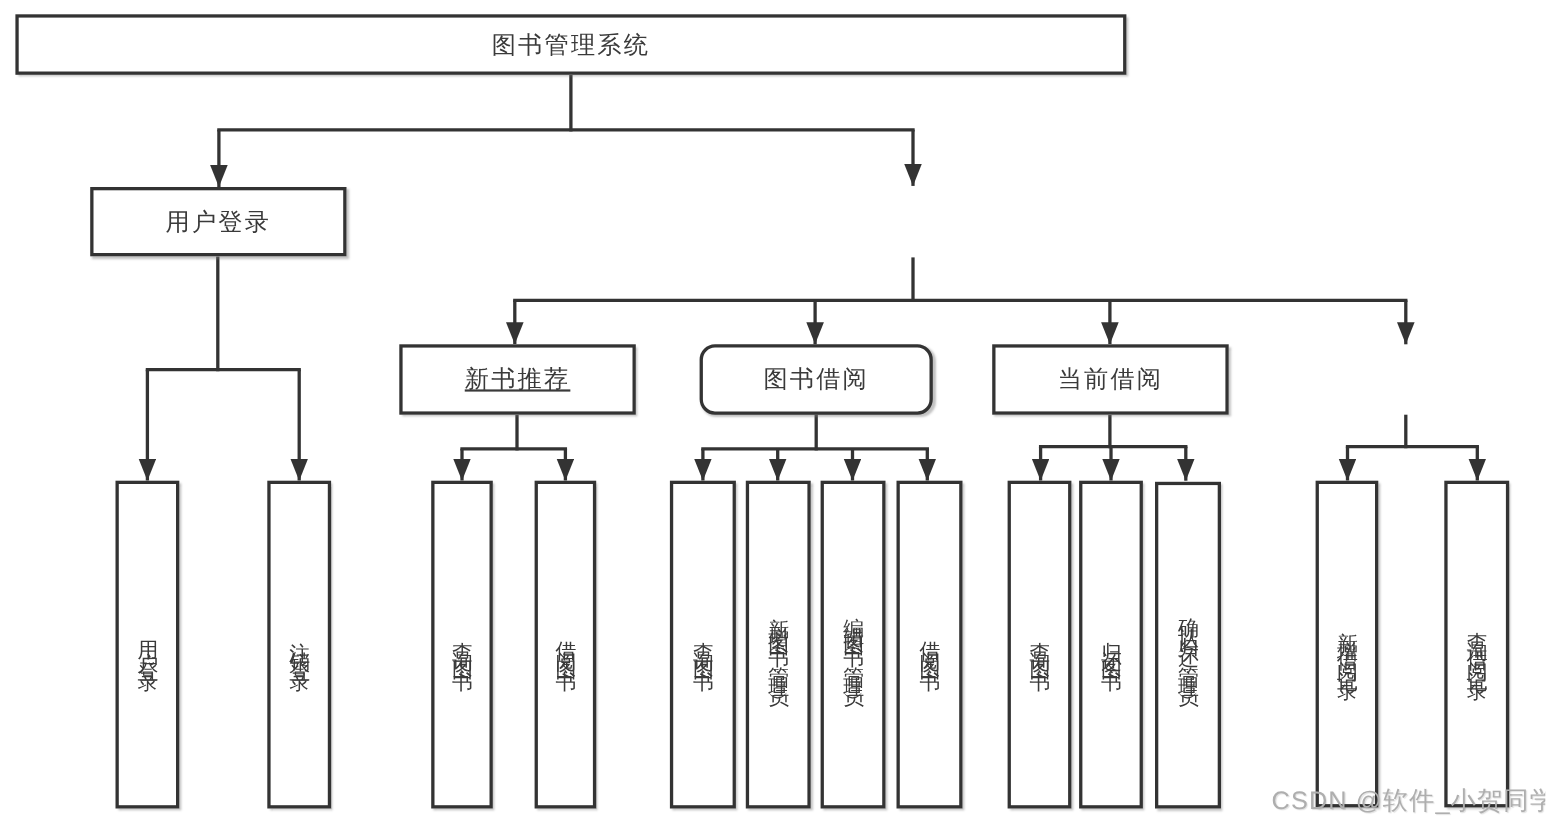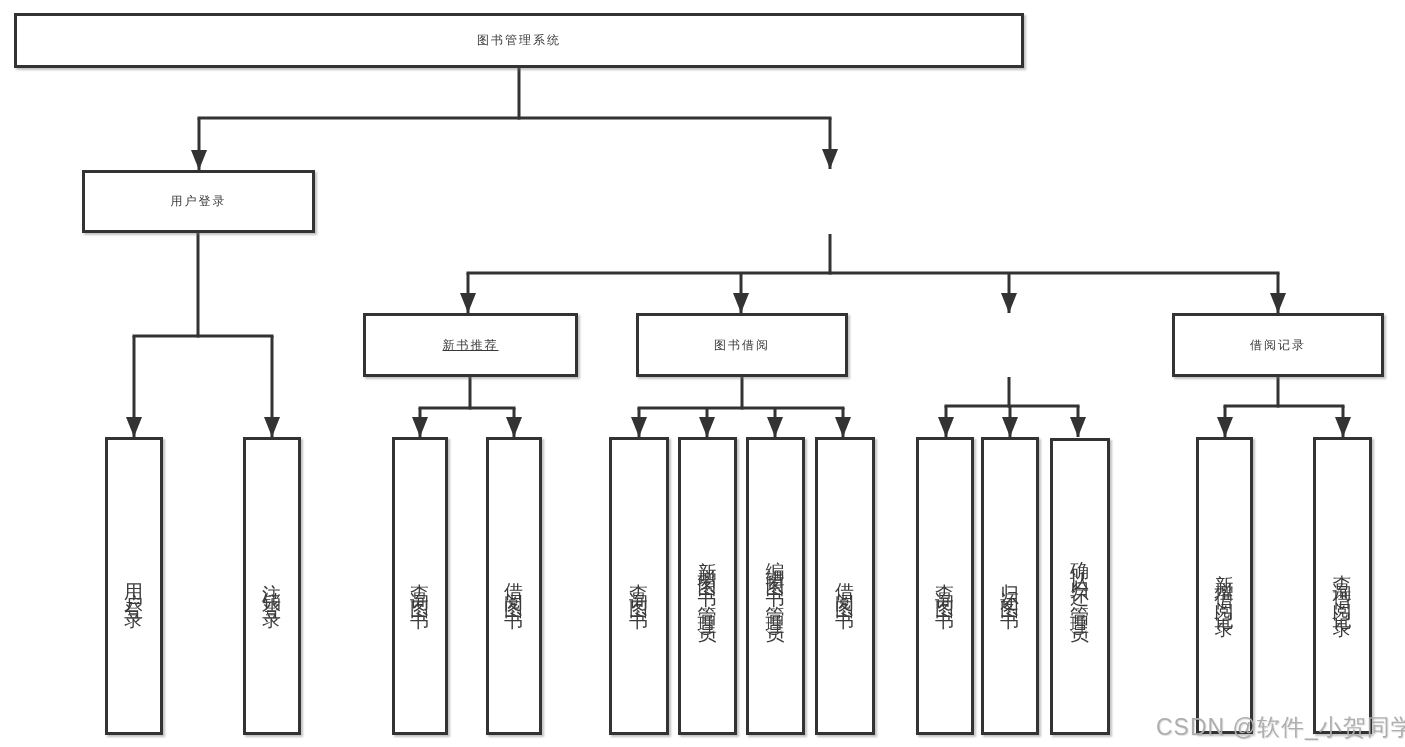--- a/index.html
+++ b/index.html
@@ -20,21 +20,21 @@
     box-sizing: border-box;
     border: 3px solid #333333;
     background: #ffffff;
     color: #3a3a3a;
     display: flex;
     align-items: center;
     justify-content: center;
     box-shadow: 2px 2px 2px rgba(120,120,120,0.45);
   }
   .h-label {
-    font-size: 12px;
+    font-size: 22px;
     letter-spacing: 2px;
   }
   .v-label {
     writing-mode: vertical-rl;
     text-orientation: mixed;
     font-size: 19px;
     letter-spacing: 9px;
     line-height: 1;
   }
   .watermark {
@@ -113,22 +113,22 @@
       <line x1="1225" y1="406" x2="1225" y2="437" marker-end="url(#arw)"></line>
       <line x1="1343" y1="406" x2="1343" y2="437" marker-end="url(#arw)"></line>
     </g>
   </svg>
 
   <div class="box h-label" style="left:14px; top:13px; width:1010px; height:55px;">图书管理系统</div>
 
   <div class="box h-label" style="left:82px; top:170px; width:233px; height:63px;">用户登录</div>
 
   <div class="box h-label" style="left:363px; top:313px; width:215px; height:64px;text-decoration:underline;">新书推荐</div>
-  <div class="box h-label" style="left:636px; top:313px; width:212px; height:64px;">图书借阅</div>
-  <div class="box h-label" style="left:1172px; top:313px; width:212px; height:64px;">借阅记录</div>
+  <div class="box h-label" style="left:636px; top:313px; width:212px; height:64px;border-radius:14px;">图书借阅</div>
+  <div class="box h-label" style="left:902px; top:313px; width:215px; height:64px;">当前借阅</div>
 
   <div class="box v-label" style="left:105px; top:437px; width:58px; height:298px;">用户登录</div>
   <div class="box v-label" style="left:243px; top:437px; width:58px; height:298px;">注销登录</div>
 
   <div class="box v-label" style="left:392px; top:437px; width:56px; height:298px;">查询图书</div>
   <div class="box v-label" style="left:486px; top:437px; width:56px; height:298px;">借阅图书</div>
 
   <div class="box v-label" style="left:609px; top:437px; width:60px; height:298px;">查询图书</div>
   <div class="box v-label" style="left:678px; top:437px; width:59px; height:298px;">新增图书（管理员）</div>
   <div class="box v-label" style="left:746px; top:437px; width:59px; height:298px;">编辑图书（管理员）</div>

